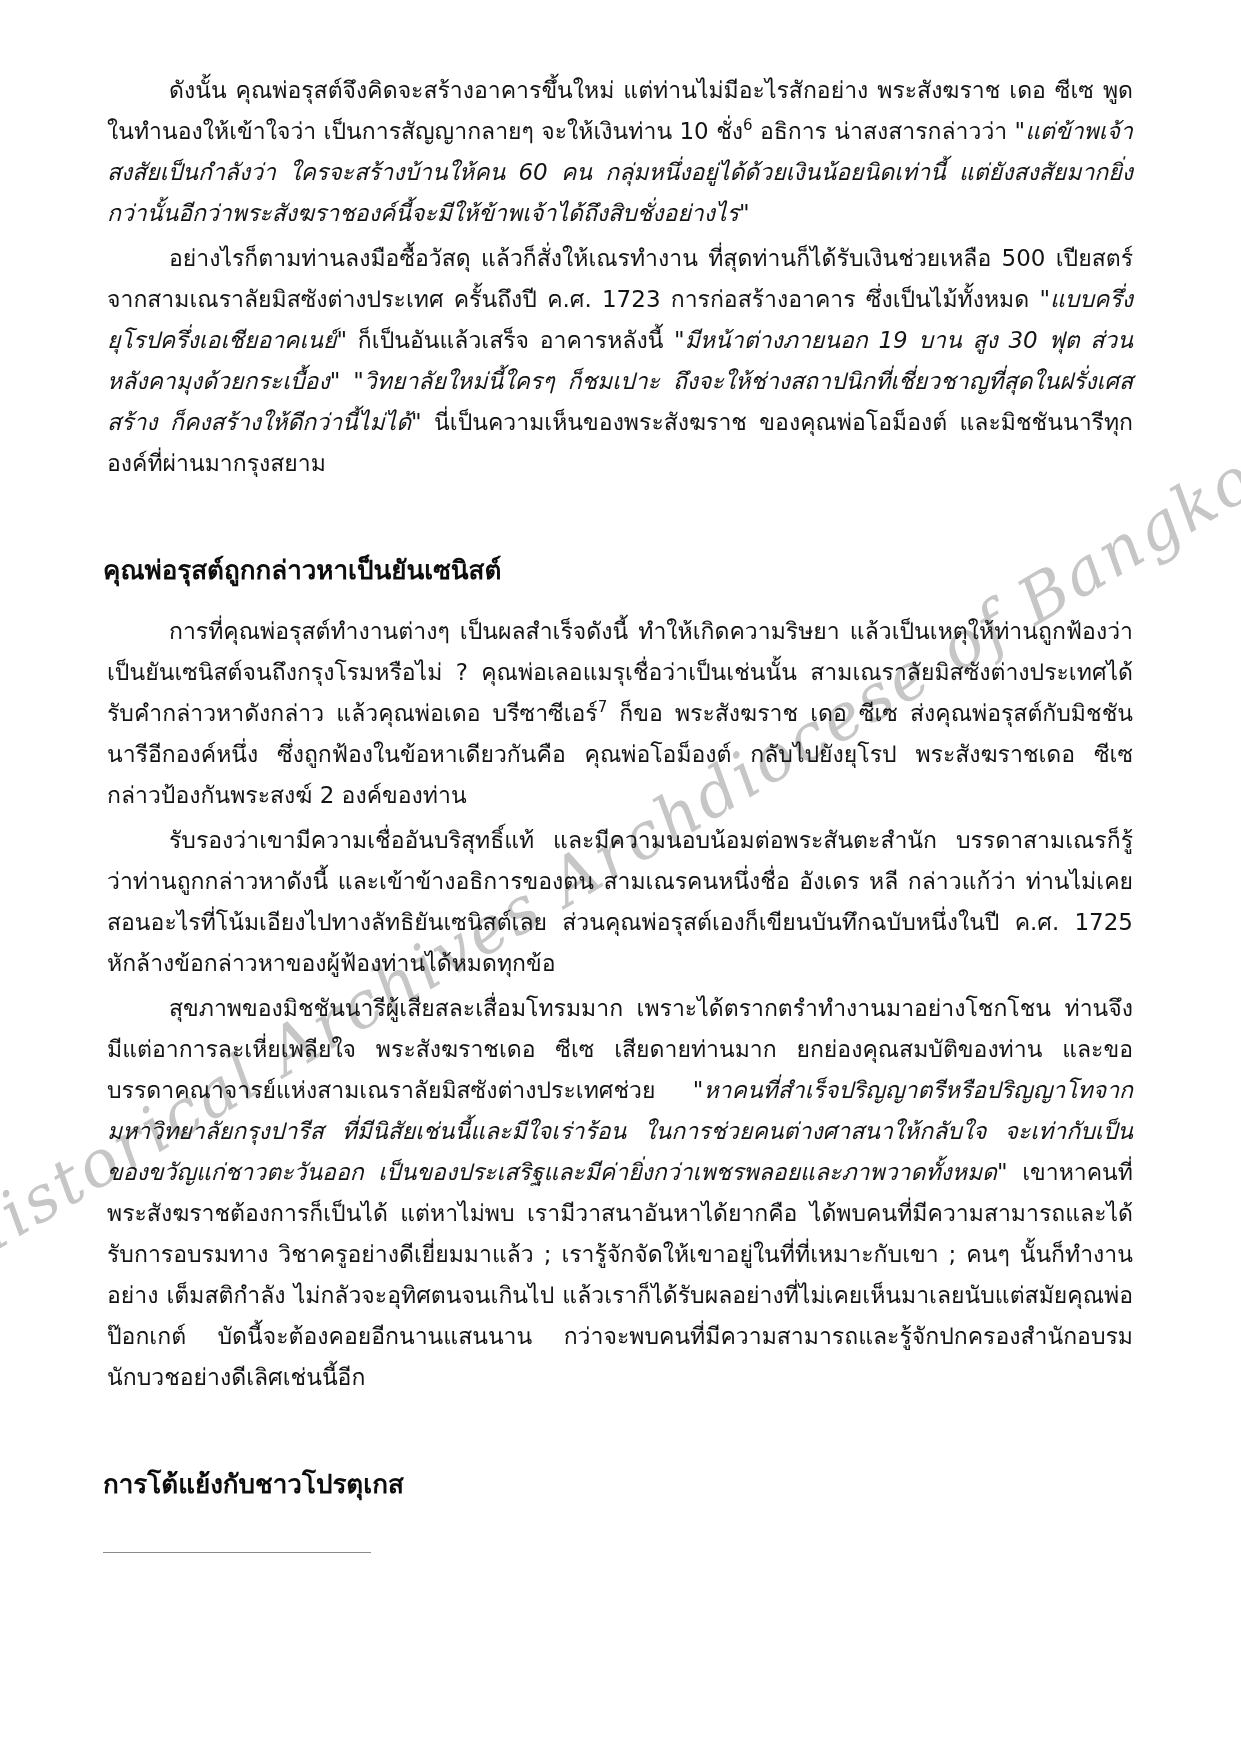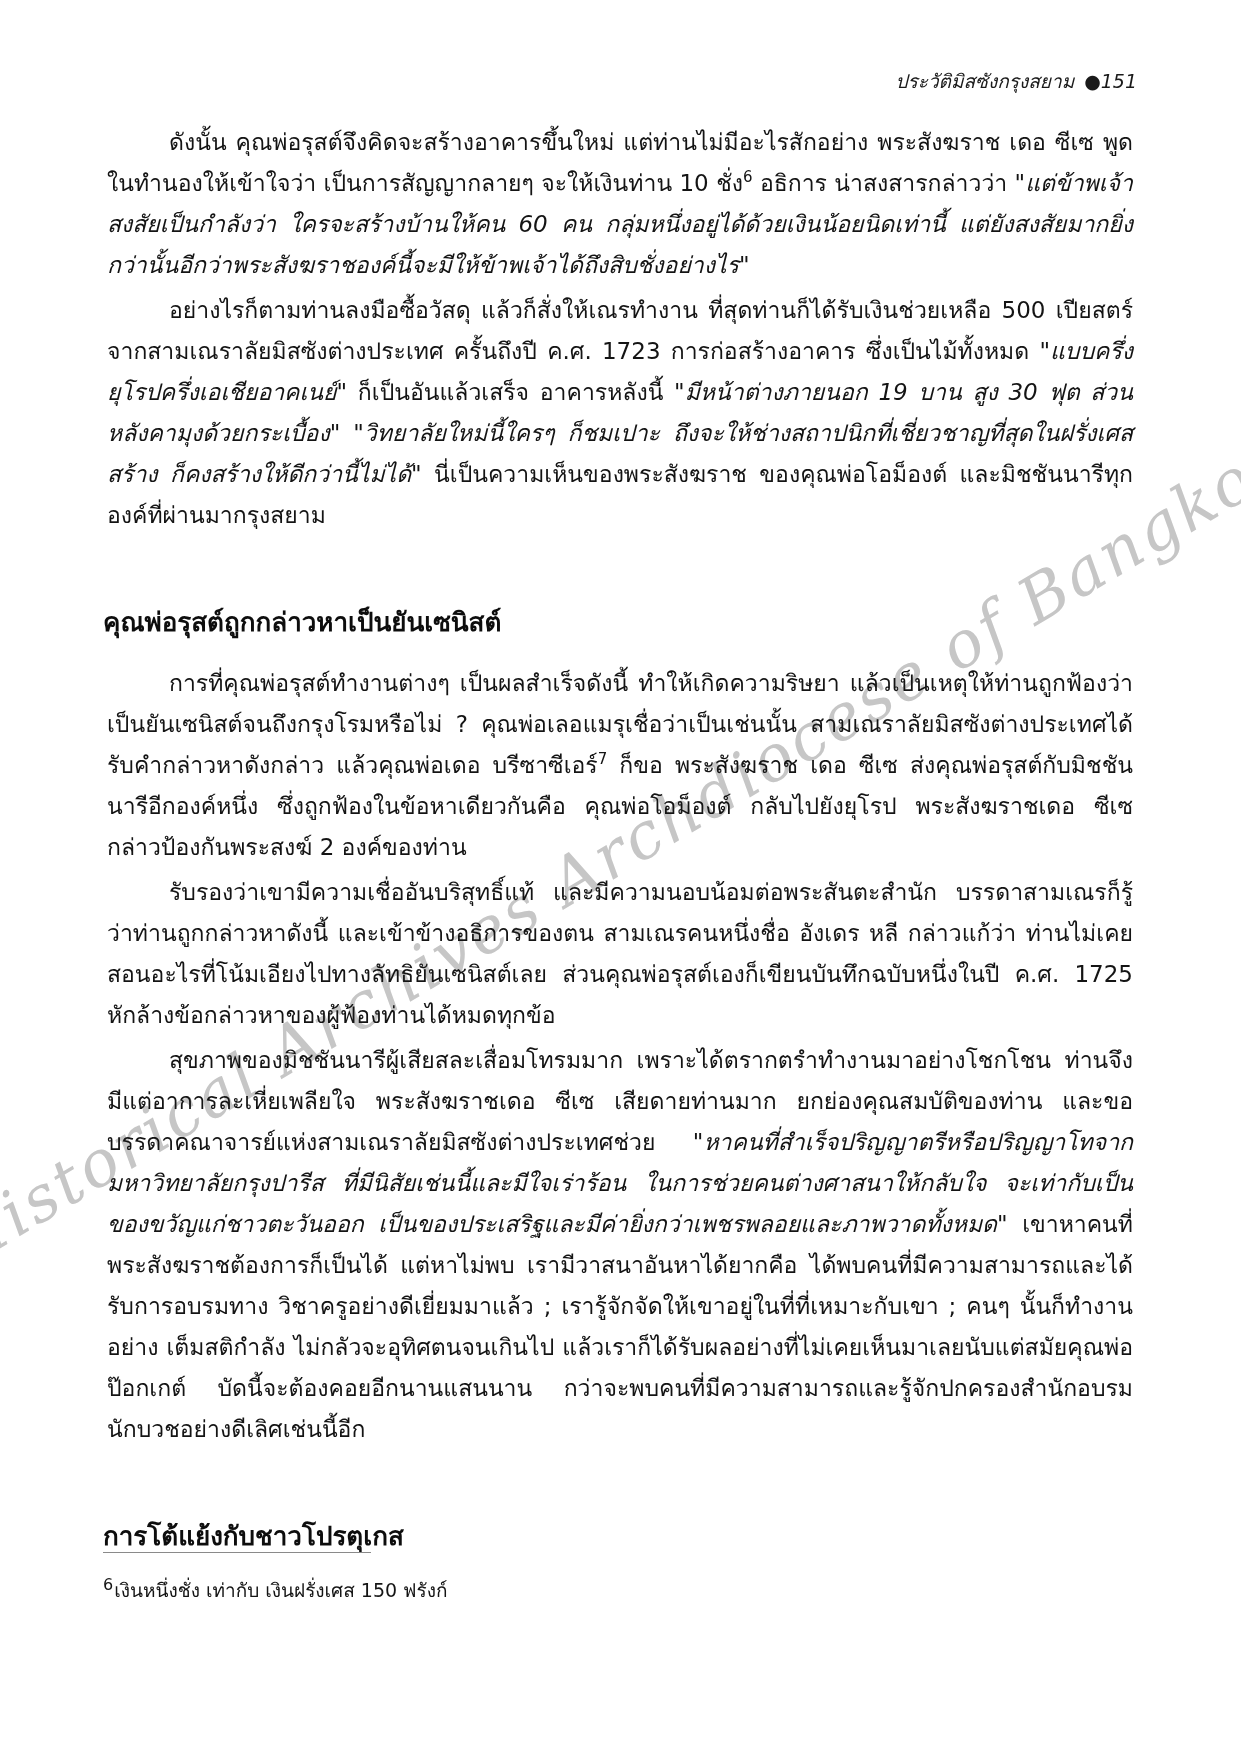--- a/index.html
+++ b/index.html
@@ -89,23 +89,20 @@
 </style>
 </head>
 <body>
 
 <div class="page">
 
   <div class="watermark">Historical Archives Archdiocese of Bangkok</div>
 
   <div class="content">
 
-    <div class="header-line">
-      <span>ประวัติมิสซังกรุงสยาม</span><span class="page-marker">●151</span>
-    </div>
 
     <div class="body-text">
 
       <p class="para"><span>ดังนั้น คุณพ่อรุสต์จึงคิดจะสร้างอาคารขึ้นใหม่ แต่ท่านไม่มีอะไรสักอย่าง พระสังฆราช เดอ ซีเซ พูดในทำนองให้เข้าใจว่า เป็นการสัญญากลายๆ จะให้เงินท่าน 10 ชั่ง</span><sup class="fnref">6</sup><span> อธิการ น่าสงสารกล่าวว่า </span><span class="q">"แต่ข้าพเจ้าสงสัยเป็นกำลังว่า ใครจะสร้างบ้านให้คน 60 คน กลุ่มหนึ่งอยู่ได้ด้วยเงินน้อยนิดเท่านี้ แต่ยังสงสัยมากยิ่งกว่านั้นอีกว่าพระสังฆราชองค์นี้จะมีให้ข้าพเจ้าได้ถึงสิบชั่งอย่างไร"</span></p>
 
       <p class="para"><span>อย่างไรก็ตามท่านลงมือซื้อวัสดุ แล้วก็สั่งให้เณรทำงาน ที่สุดท่านก็ได้รับเงินช่วยเหลือ 500 เปียสตร์จากสามเณราลัยมิสซังต่างประเทศ ครั้นถึงปี ค.ศ. 1723 การก่อสร้างอาคาร ซึ่งเป็นไม้ทั้งหมด </span><span class="q">"แบบครึ่งยุโรปครึ่งเอเชียอาคเนย์"</span><span> ก็เป็นอันแล้วเสร็จ อาคารหลังนี้ </span><span class="q">"มีหน้าต่างภายนอก 19 บาน สูง 30 ฟุต ส่วนหลังคามุงด้วยกระเบื้อง"</span><span> </span><span class="q">"วิทยาลัยใหม่นี้ใครๆ ก็ชมเปาะ ถึงจะให้ช่างสถาปนิกที่เชี่ยวชาญที่สุดในฝรั่งเศสสร้าง ก็คงสร้างให้ดีกว่านี้ไม่ได้"</span><span> นี่เป็นความเห็นของพระสังฆราช ของคุณพ่อโอม็องต์ และมิชชันนารีทุกองค์ที่ผ่านมากรุงสยาม</span></p>
 
       <h2 class="section">คุณพ่อรุสต์ถูกกล่าวหาเป็นยันเซนิสต์</h2>
 
       <p class="para"><span>การที่คุณพ่อรุสต์ทำงานต่างๆ เป็นผลสำเร็จดังนี้ ทำให้เกิดความริษยา แล้วเป็นเหตุให้ท่านถูกฟ้องว่าเป็นยันเซนิสต์จนถึงกรุงโรมหรือไม่ ? คุณพ่อเลอแมรุเชื่อว่าเป็นเช่นนั้น สามเณราลัยมิสซังต่างประเทศได้รับคำกล่าวหาดังกล่าว แล้วคุณพ่อเดอ บรีซาซีเอร์</span><sup class="fnref">7</sup><span> ก็ขอ พระสังฆราช เดอ ซีเซ ส่งคุณพ่อรุสต์กับมิชชันนารีอีกองค์หนึ่ง ซึ่งถูกฟ้องในข้อหาเดียวกันคือ คุณพ่อโอม็องต์ กลับไปยังยุโรป พระสังฆราชเดอ ซีเซ กล่าวป้องกันพระสงฆ์ 2 องค์ของท่าน</span></p>
@@ -114,16 +111,15 @@
 
       <p class="para"><span>สุขภาพของมิชชันนารีผู้เสียสละเสื่อมโทรมมาก เพราะได้ตรากตรำทำงานมาอย่างโชกโชน ท่านจึงมีแต่อาการละเหี่ยเพลียใจ พระสังฆราชเดอ ซีเซ เสียดายท่านมาก ยกย่องคุณสมบัติของท่าน และขอบรรดาคณาจารย์แห่งสามเณราลัยมิสซังต่างประเทศช่วย </span><span class="q">"หาคนที่สำเร็จปริญญาตรีหรือปริญญาโทจากมหาวิทยาลัยกรุงปารีส ที่มีนิสัยเช่นนี้และมีใจเร่าร้อน ในการช่วยคนต่างศาสนาให้กลับใจ จะเท่ากับเป็นของขวัญแก่ชาวตะวันออก เป็นของประเสริฐและมีค่ายิ่งกว่าเพชรพลอยและภาพวาดทั้งหมด"</span><span> เขาหาคนที่พระสังฆราชต้องการก็เป็นได้ แต่หาไม่พบ เรามีวาสนาอันหาได้ยากคือ ได้พบคนที่มีความสามารถและได้รับการอบรมทาง วิชาครูอย่างดีเยี่ยมมาแล้ว ; เรารู้จักจัดให้เขาอยู่ในที่ที่เหมาะกับเขา ; คนๆ นั้นก็ทำงานอย่าง เต็มสติกำลัง ไม่กลัวจะอุทิศตนจนเกินไป แล้วเราก็ได้รับผลอย่างที่ไม่เคยเห็นมาเลยนับแต่สมัยคุณพ่อป๊อกเกต์ บัดนี้จะต้องคอยอีกนานแสนนาน กว่าจะพบคนที่มีความสามารถและรู้จักปกครองสำนักอบรมนักบวชอย่างดีเลิศเช่นนี้อีก</span></p>
 
       <h2 class="section">การโต้แย้งกับชาวโปรตุเกส</h2>
 
     </div>
   </div>
 
   <div class="footnotes">
     <div class="fn-rule"></div>
-    <div class="fn"><sup>6</sup><span>เงินหนึ่งชั่ง เท่ากับ เงินฝรั่งเศส 150 ฟรังก์</span></div>
   </div>
 
 </div>
 
 </body></html>

